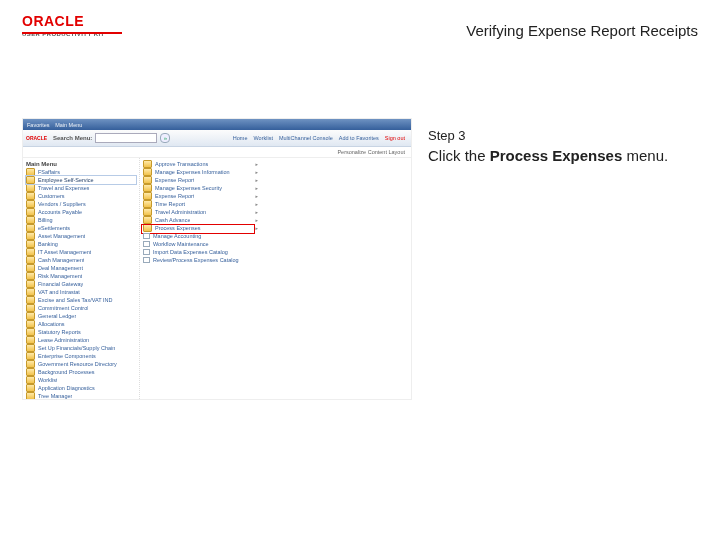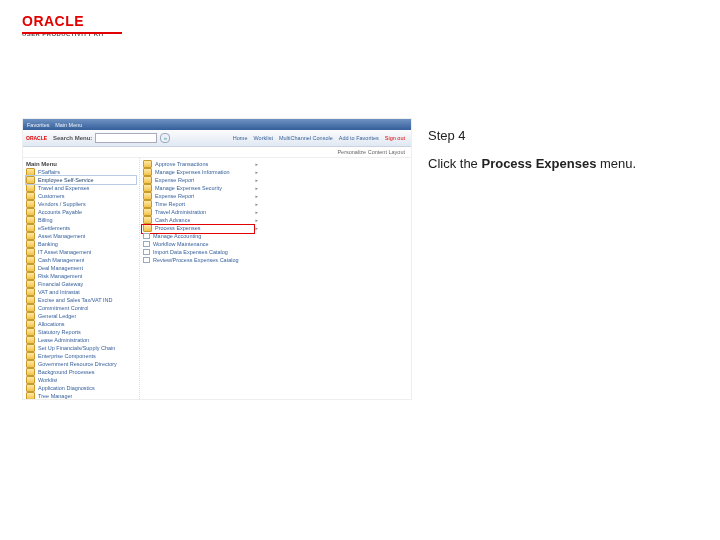--- a/index.html
+++ b/index.html
@@ -8,21 +8,21 @@
   .hdr{position:absolute;left:0;top:0;width:720px;height:52px}
   .logo{position:absolute;left:22px;top:12px;width:100px;height:28px}
   .logo-text{font-family:Arial;font-weight:900;color:#e20000;font-size:14px;letter-spacing:0.5px}
   .logo-sub{display:block;font-size:6px;color:#555;letter-spacing:0.4px;font-weight:700;margin-top:1px}
   .logo-line{position:absolute;left:22px;top:32px;width:100px;height:2px;background:#e20000}
   .hdr-title{position:absolute;right:22px;top:22px;font-size:15px;color:#222}
   
   .slide{position:absolute;left:22px;top:118px;width:388px;height:280px;border:1px solid #eee}
   .instr{position:absolute;left:428px;top:118px;width:270px}
   .step{font-size:13px;margin:10px 0 0 0}
-  .desc{font-size:13px;margin:13px 0 0 0;line-height:1.3}
+  .desc{font-size:15px;margin:3px 0 0 0;line-height:1.3}
   .desc b{font-weight:700}
 
   
   .app{position:relative;width:100%;height:100%;font-size:6px;color:#555;overflow:hidden;background:#fff}
   .app-top{height:11px;background:linear-gradient(#6e92c2,#355f9b);color:#fff;display:flex;align-items:center;padding:0 4px;font-size:5.5px}
   .app-top .crumbs{flex:1;white-space:nowrap;overflow:hidden}
   .app-top .crumbs span{margin-right:4px;opacity:.9}
   .app-nav{height:16px;background:linear-gradient(#fcfcfc,#e0e8f2);border-bottom:1px solid #c8d4e3;display:flex;align-items:center}
   .mini-logo{width:24px;height:16px;margin:0 3px;display:flex;align-items:center}
   .mini-logo div{font-size:5px;color:#e20000;font-weight:900}
@@ -51,24 +51,25 @@
 </head>
 <body>
 
 <div class="page">
   <div class="hdr">
     <div class="logo">
       <span class="logo-text">ORACLE</span>
       <span class="logo-sub">USER PRODUCTIVITY KIT</span>
     </div>
     <div class="logo-line"></div>
+    <div class="hdr-title">Verifying Expense Report Receipts</div>
   </div>
 
   <div class="instr">
-    <div class="step">Step 4</div>
+    <div class="step">Step 3</div>
     <div class="desc">
       <span>Click the </span><b>Process Expenses</b><span> menu.</span>
     </div>
   </div>
 
   <div class="slide">
     <div class="app">
       <div class="app-top">
         <div class="crumbs">
           <span>Favorites</span>

